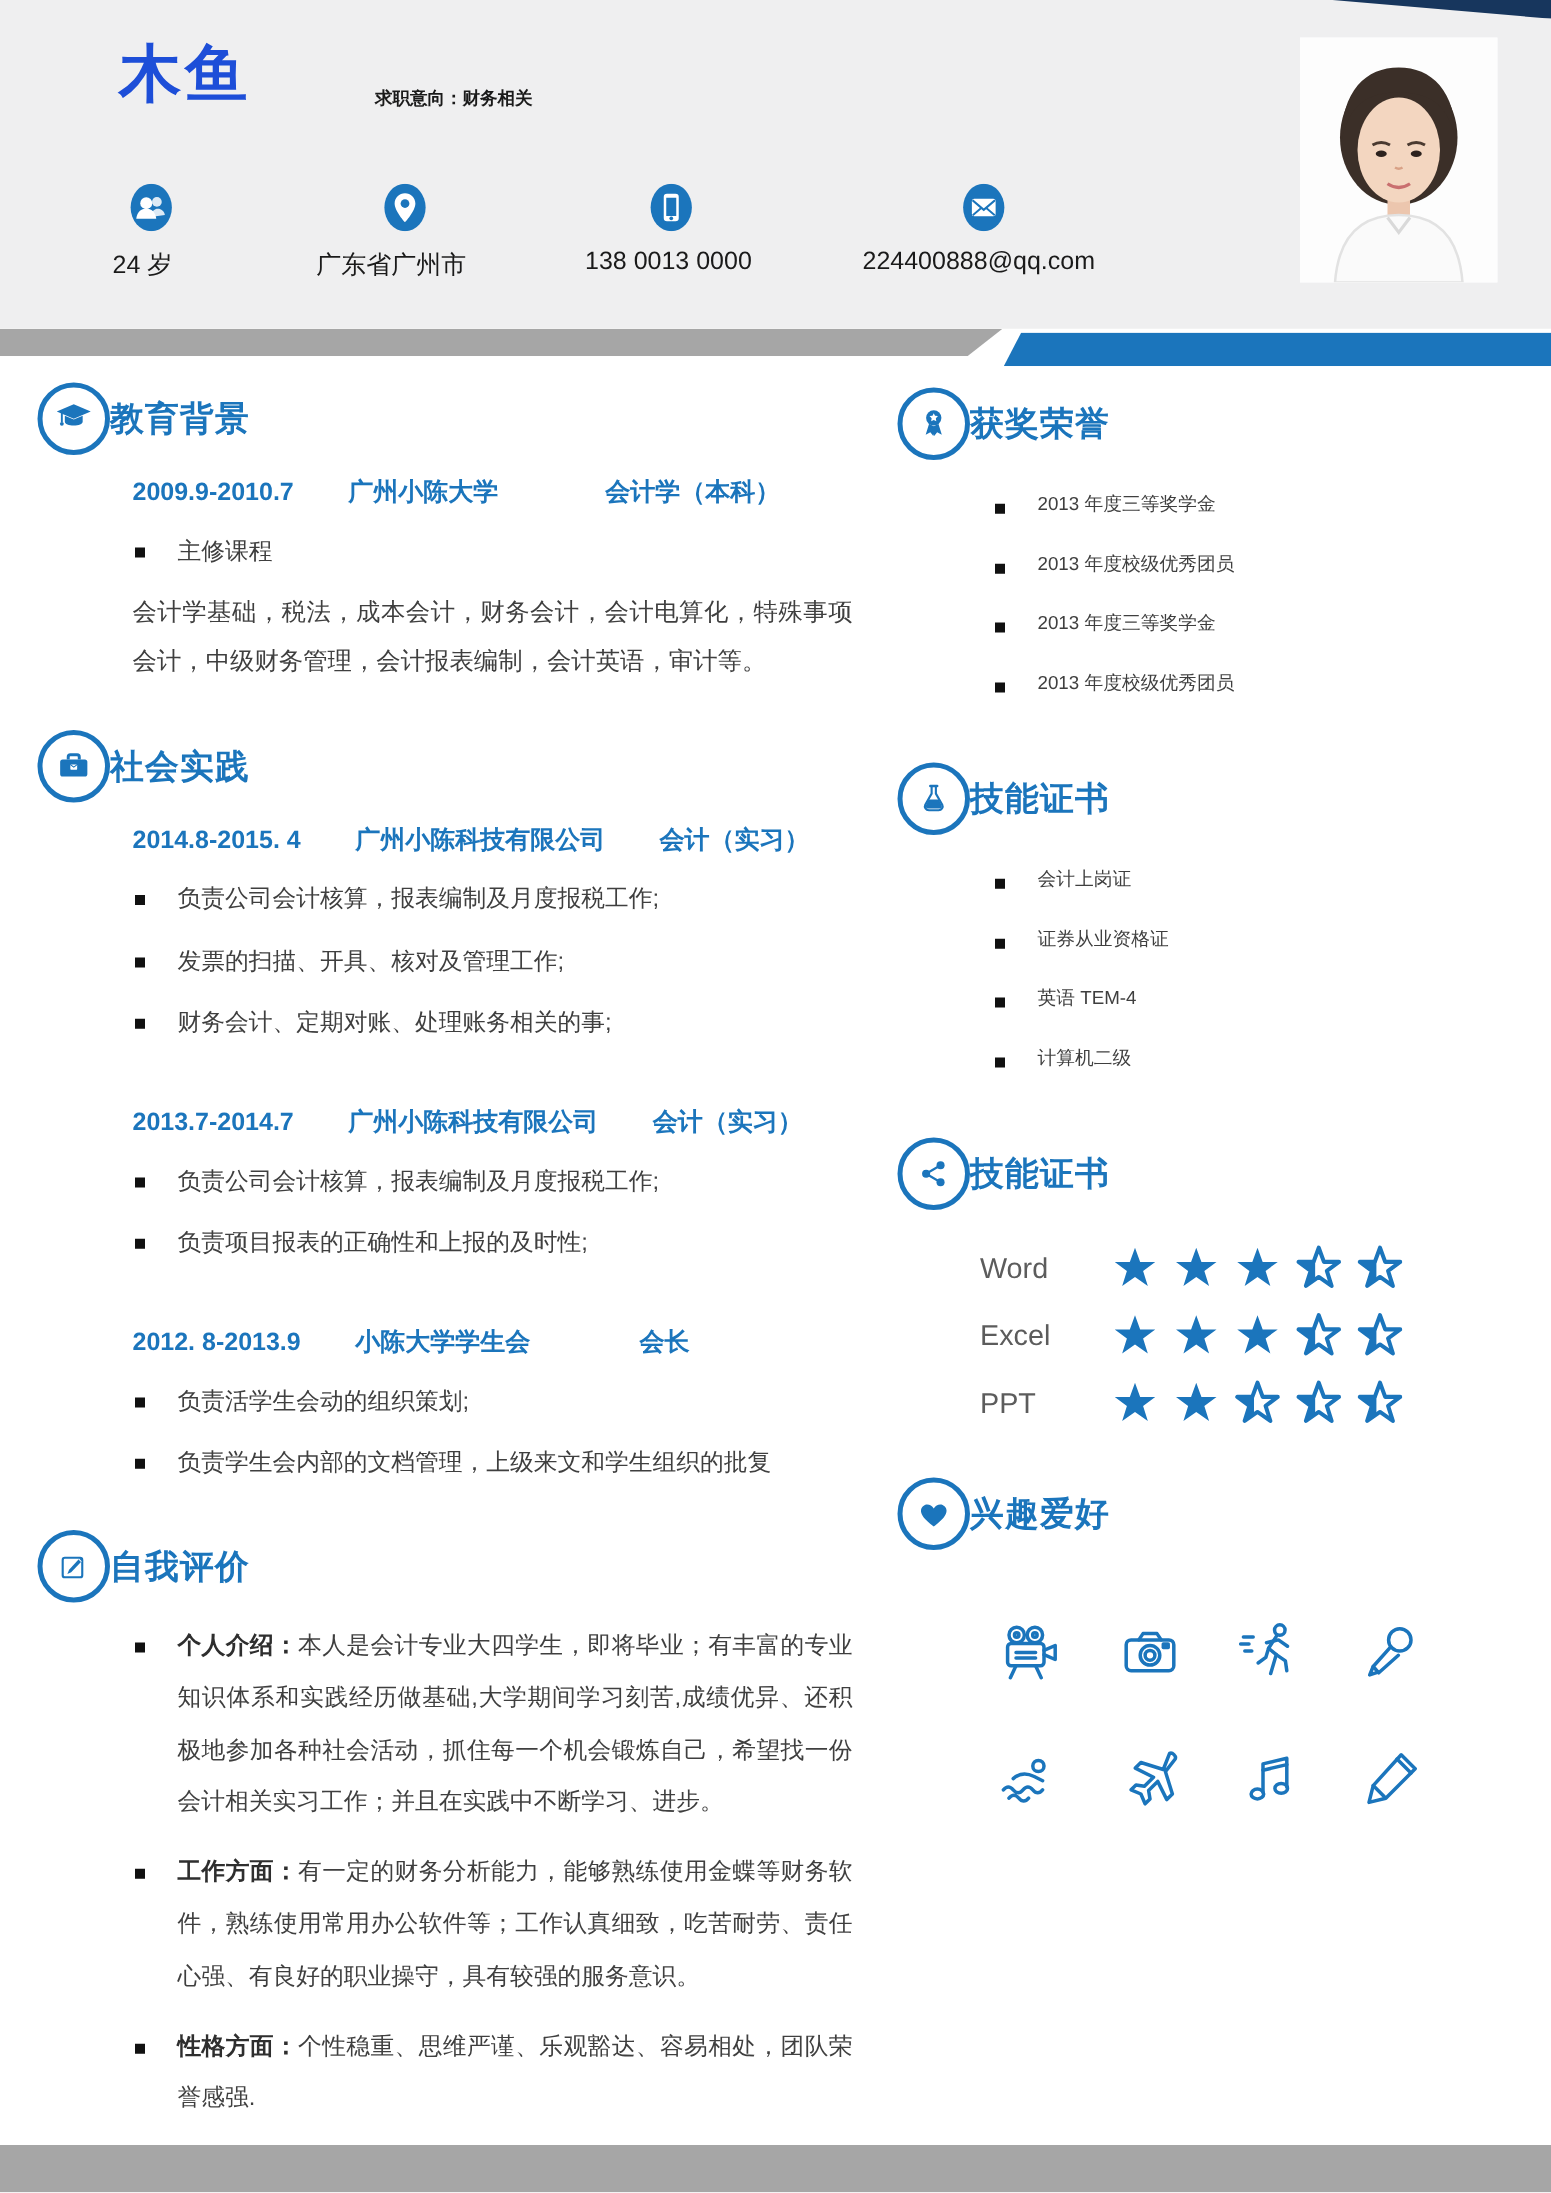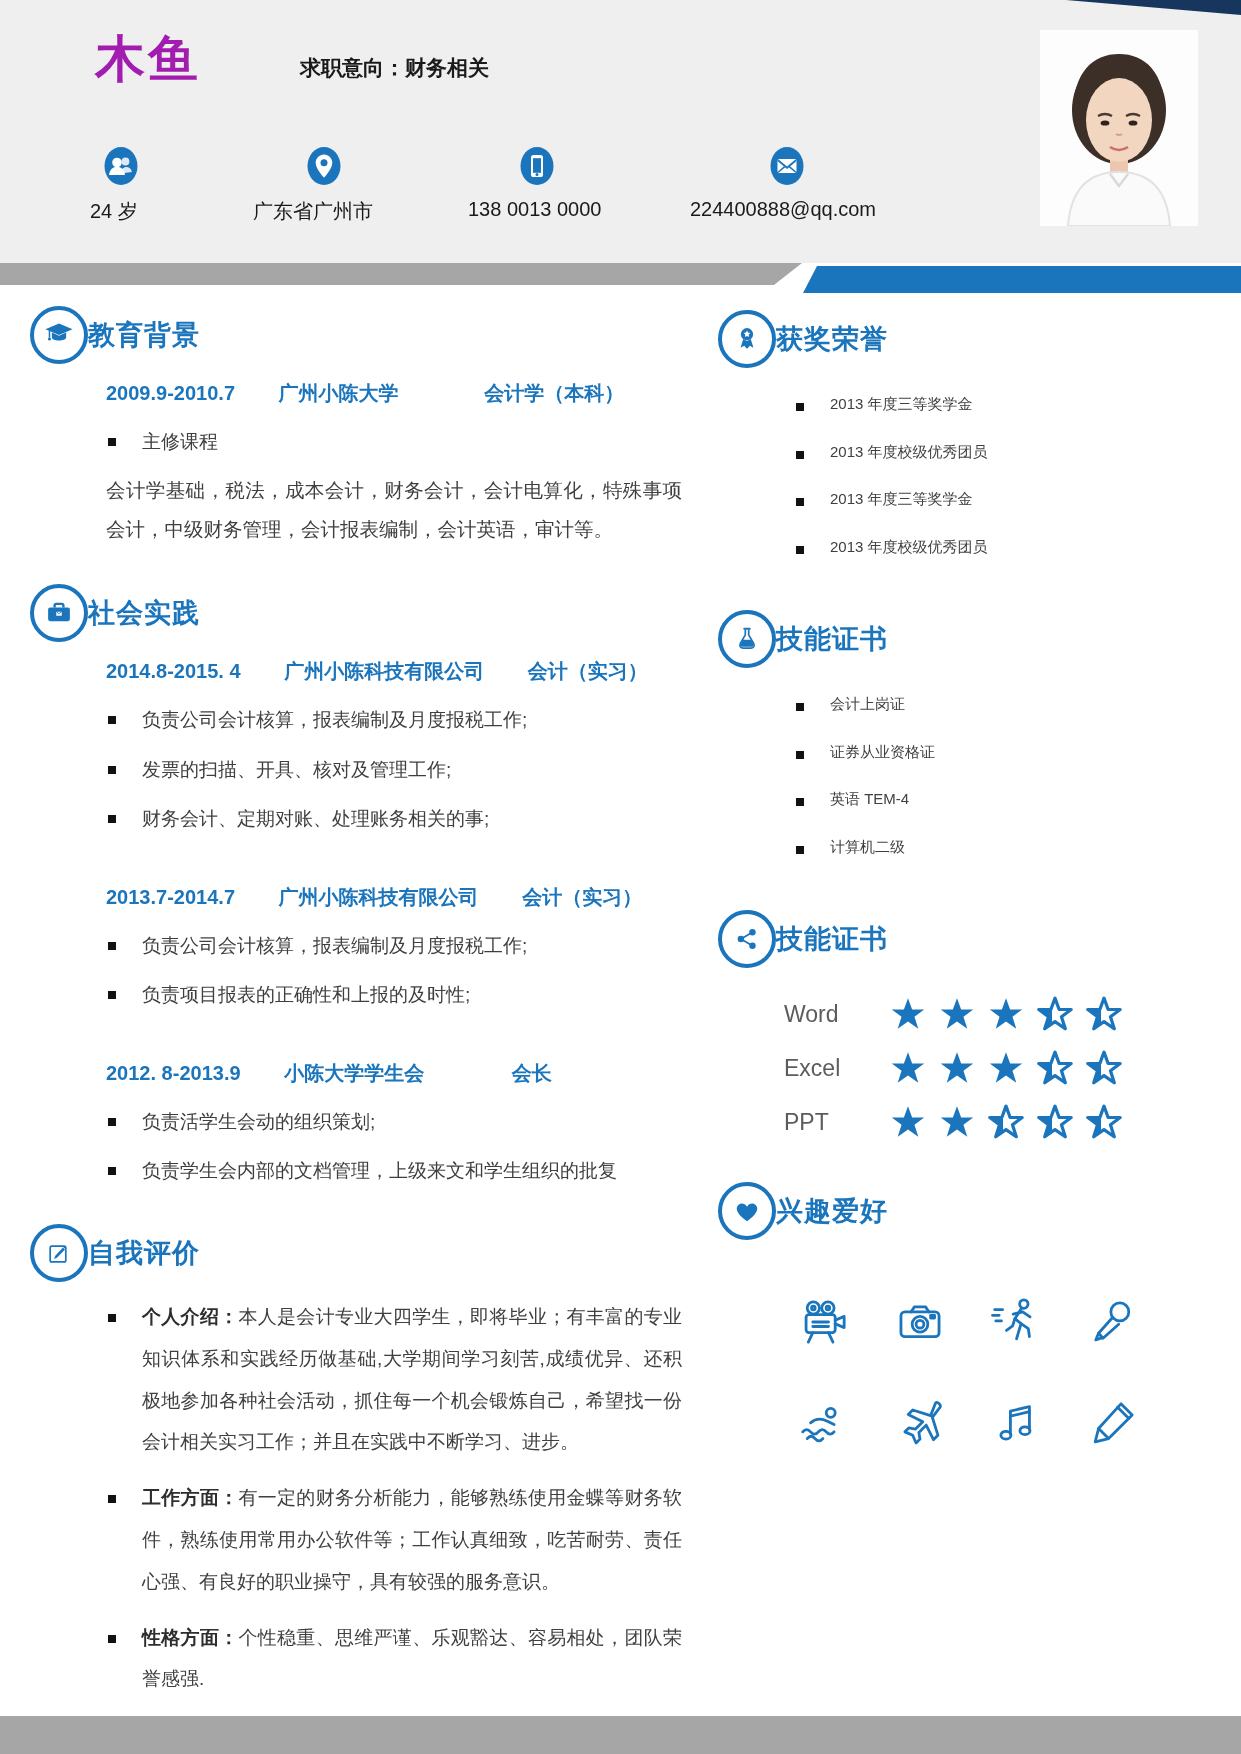--- a/index.html
+++ b/index.html
@@ -2,22 +2,22 @@
 <html><head>
 <meta charset="utf-8">
 <style>
   html,body{margin:0;padding:0;background:#fff;font-family:"Liberation Sans","DejaVu Sans",sans-serif;}
   .page{position:relative;width:1241px;height:1754px;background:#fff;overflow:hidden;}
 
   
   .header{position:absolute;top:0;left:0;width:1241px;height:263px;background:#efeff0;}
   .corner-tri{position:absolute;top:0;right:0;width:175px;height:15px;background:#17365d;
               clip-path:polygon(0 0,100% 0,100% 100%);}
-  .name{position:absolute;left:95px;top:26px;margin:0;font-size:50px;font-weight:bold;color:#a21caf;letter-spacing:3px;}
-  .intention{position:absolute;left:300px;top:54px;font-size:21px;font-weight:bold;color:#1a1a1a;}
+  .name{position:absolute;left:95px;top:26px;margin:0;font-size:50px;font-weight:bold;color:#1d4ed8;letter-spacing:3px;}
+  .intention{position:absolute;left:300px;top:70px;font-size:14px;font-weight:bold;color:#1a1a1a;}
   .photo{position:absolute;left:1040px;top:30px;width:158px;height:196px;background:#fff;overflow:hidden;}
   .contact{position:absolute;top:147px;}
   .c-icon{display:block;width:38px;height:38px;margin-bottom:13px;}
   .c-label{font-size:20px;color:#1a1a1a;white-space:nowrap;}
   .c1{left:90px}.c1 .c-icon{margin-left:12px}
   .c2{left:253px}.c2 .c-icon{margin-left:52px}
   .c3{left:468px}.c3 .c-icon{margin-left:50px}
   .c4{left:690px}.c4 .c-icon{margin-left:78px}
 
   .div-gray{position:absolute;top:263px;left:0;width:802px;height:22px;background:#a6a6a6;

